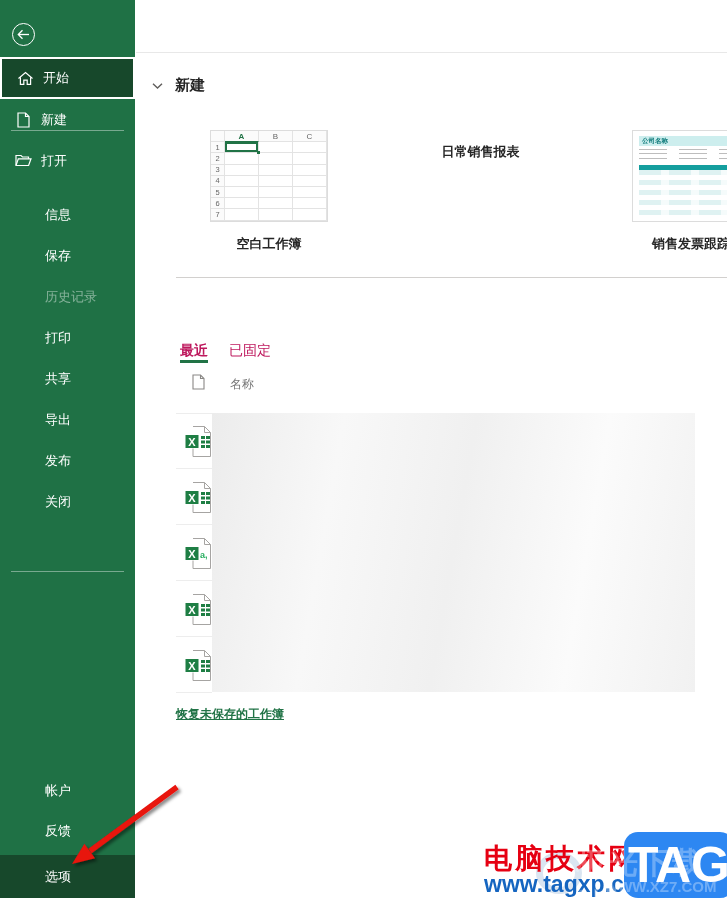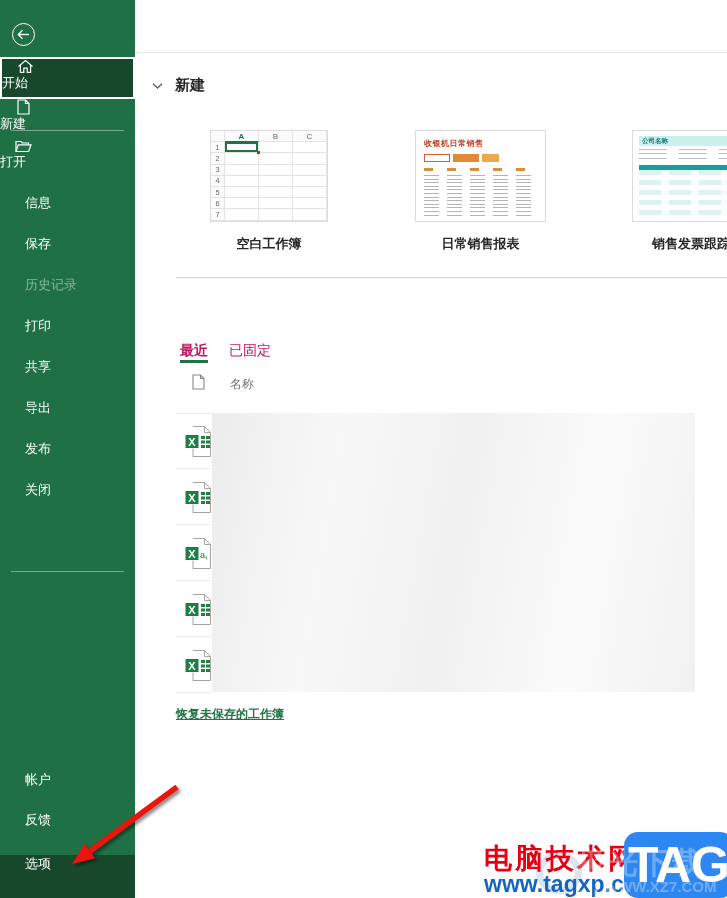--- a/index.html
+++ b/index.html
@@ -11,26 +11,26 @@
 
   
   .sidebar { position:absolute; left:0; top:0; width:135px; height:898px; background:#1f7145; }
   .back-btn {
     position:absolute; left:12px; top:23px; width:23px; height:23px;
     border:1.5px solid #fff; border-radius:50%;
     display:flex; align-items:center; justify-content:center; cursor:pointer;
   }
   .side-top { position:absolute; left:0; top:57px; width:135px; }
   .side-item {
-    height:41px; display:flex; align-items:flex-start;
-    color:#fff; font-size:13px; cursor:pointer; white-space:nowrap;flex-direction:column;
+    height:41px; display:flex; align-items:center;
+    color:#fff; font-size:13px; cursor:pointer; white-space:nowrap;
   }
   .side-item .ic { width:17px; margin:0 9px 0 15px; display:flex; justify-content:center; }
   .side-item.selected { height:42px; background:#17482b; border:2px solid #fff; }
-  .side-item.text-only { padding-left:25px; }
+  .side-item.text-only { padding-left:45px; }
   .side-item.disabled { color:rgba(255,255,255,0.45); cursor:default; }
   .side-divider { position:absolute; left:11px; width:113px; border-top:1px solid rgba(255,255,255,0.4); }
   .side-middle { position:absolute; left:0; top:194px; width:135px; }
   .side-bottom { position:absolute; left:0; top:771px; width:135px; }
   .side-bottom .side-item { height:40px; }
   .side-bottom .side-item.highlighted { height:43px; margin-top:4px; background:#17482b; }
 
   
   .greeting { position:absolute; left:176px; top:20px; font-size:26px; color:#323130; }
   .divider-top { position:absolute; left:136px; right:0; top:52px; border-top:1px solid #e8e8e8; }
@@ -276,30 +276,20 @@
             <div class="ss-cell"></div>
             <div class="ss-cell"></div>
             <div class="ss-cell"></div>
           </div>
         </div>
     </div>
     <div class="cap">空白工作簿</div>
   </div>
 
   <div class="card card2">
-    <div class="preview sales">
-      <div class="sales-title">收银机日常销售</div>
-      <div class="sales-tabs">
-        <div class="sales-tab1"></div>
-        <div class="sales-tab2"></div>
-        <div class="sales-tab3"></div>
-      </div>
-      <div class="sales-head"></div>
-      <div class="sales-rows"></div>
-    </div>
     <div class="cap">日常销售报表</div>
   </div>
 
   <div class="card card3">
     <div class="preview invoice">
       <div class="inv-titlebar">
         <span class="inv-title">公司名称</span>
       </div>
       <div class="inv-meta"></div>
       <div class="inv-header"></div>

